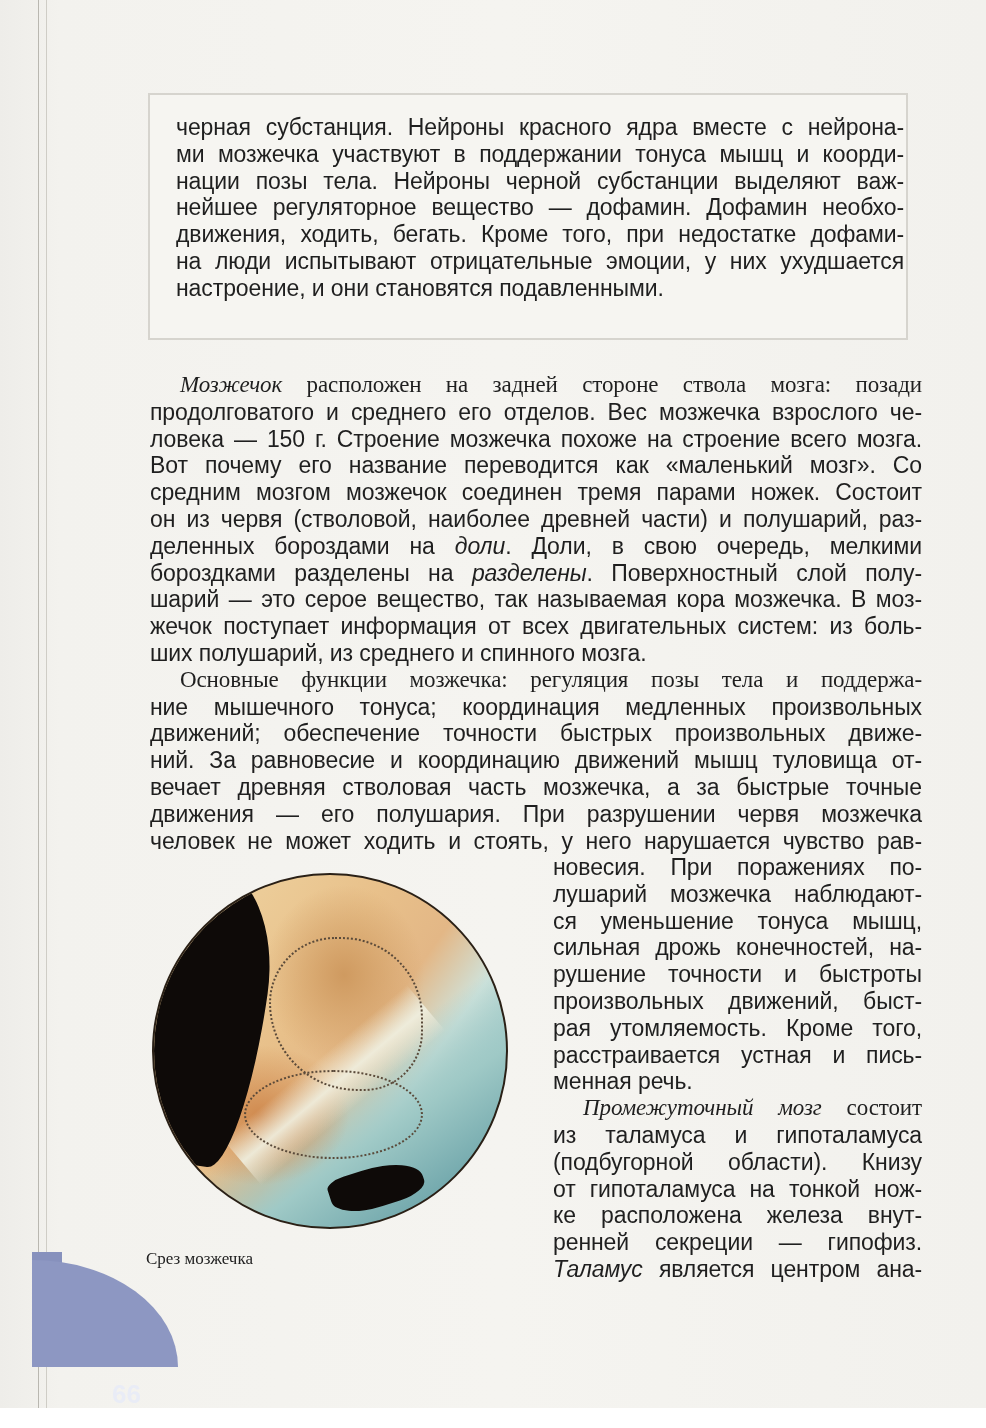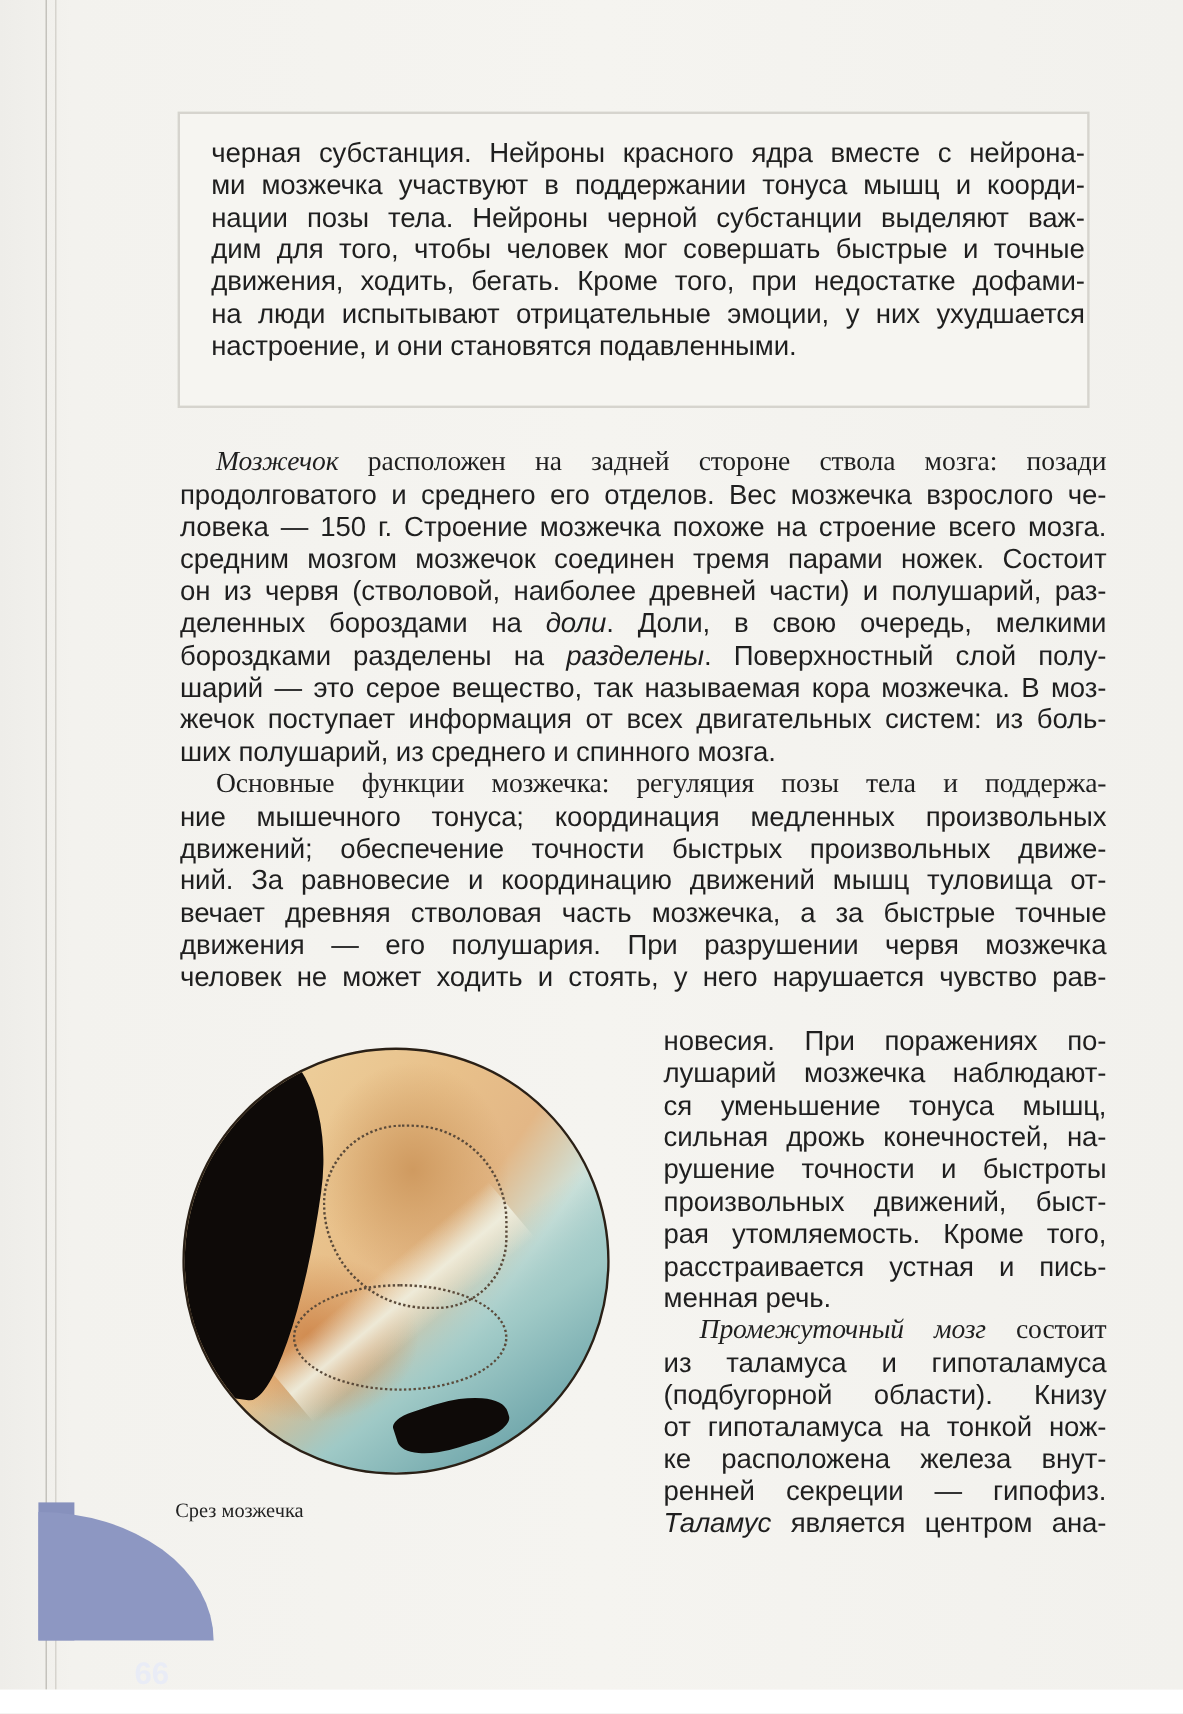--- a/index.html
+++ b/index.html
@@ -88,30 +88,31 @@
 
 <div class="page">
   <div class="binding-line" style="left:38px;height:1408px"></div>
   <div class="binding-line" style="left:46px;height:1408px;background:#cfcdc6"></div>
 
   <div class="box"></div>
   <div class="text-block box-text">
     <span class="line">черная субстанция. Нейроны красного ядра вместе с нейрона-</span>
     <span class="line">ми мозжечка участвуют в поддержании тонуса мышц и коорди-</span>
     <span class="line">нации позы тела. Нейроны черной субстанции выделяют важ-</span>
-    <span class="line">дим для того, чтобы человек мог совершать быстрые и точные</span>
+    <span class="line">нейшее регуляторное вещество — дофамин. Дофамин необхо-</span>
     <span class="line">движения, ходить, бегать. Кроме того, при недостатке дофами-</span>
     <span class="line">на люди испытывают отрицательные эмоции, у них ухудшается</span>
     <span class="line last">настроение, и они становятся подавленными.</span>
   </div>
 
   <div class="text-block main-text">
     <span class="line indent"><span class="it">Мозжечок</span><span> расположен на задней стороне ствола мозга: позади</span></span>
     <span class="line">продолговатого и среднего его отделов. Вес мозжечка взрослого че-</span>
     <span class="line">ловека — 150 г. Строение мозжечка похоже на строение всего мозга.</span>
+    <span class="line">Вот почему его название переводится как «маленький мозг». Со</span>
     <span class="line">средним мозгом мозжечок соединен тремя парами ножек. Состоит</span>
     <span class="line">он из червя (стволовой, наиболее древней части) и полушарий, раз-</span>
     <span class="line"><span>деленных бороздами на </span><span class="it">доли</span><span>. Доли, в свою очередь, мелкими</span></span>
     <span class="line"><span>бороздками разделены на </span><span class="it">разделены</span><span>. Поверхностный слой полу-</span></span>
     <span class="line">шарий — это серое вещество, так называемая кора мозжечка. В моз-</span>
     <span class="line">жечок поступает информация от всех двигательных систем: из боль-</span>
     <span class="line last">ших полушарий, из среднего и спинного мозга.</span>
 
     <span class="line indent">Основные функции мозжечка: регуляция позы тела и поддержа-</span>
     <span class="line">ние мышечного тонуса; координация медленных произвольных</span>

